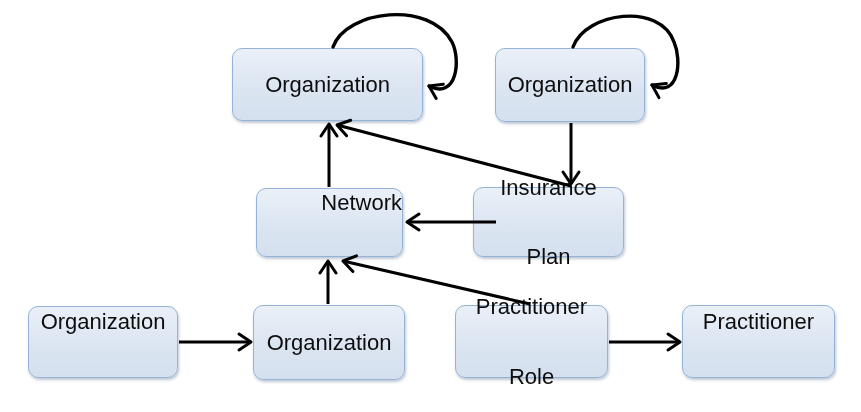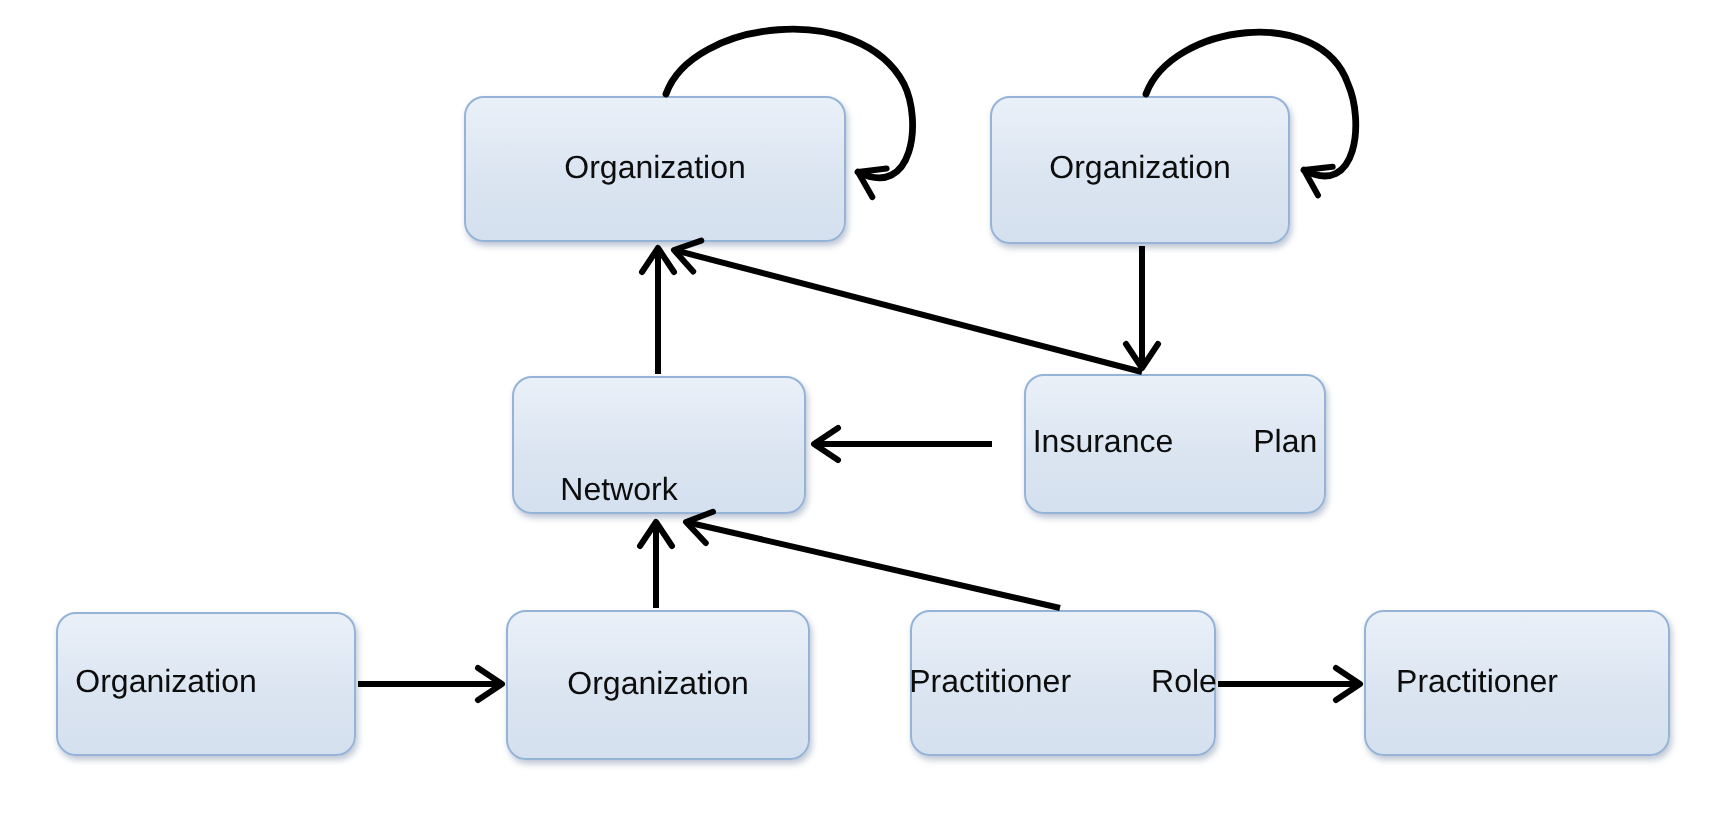--- a/index.html
+++ b/index.html
@@ -16,25 +16,26 @@
     font-family: "Liberation Sans", "DejaVu Sans", sans-serif;
   }
   .node {
     position: absolute;
     box-sizing: border-box;
     background: linear-gradient(180deg, #eaf0f8 0%, #dbe5f1 55%, #d5e0ef 100%);
     border: 1.6px solid #95b3d7;
     border-radius: 10px;
     box-shadow: 1px 2px 3px rgba(110, 130, 160, 0.45);
     display: flex;
+    flex-direction: column;
     align-items: center;
     justify-content: center;
     text-align: center;
     color: #0d0d0d;
-    font-size: 16px;
+    font-size: 22px;
     line-height: 1.32;
     gap: 40px;
   }
   .node span { display: block; white-space: nowrap; }
   #edge-layer {
     position: absolute;
     left: 0; top: 0;
     width: 861px;
     height: 412px;
     pointer-events: none;
@@ -57,21 +58,21 @@
 
   <div class="node" style="left:495px; top:48px; width:150px; height:74px;">
     <span>Organization</span>
   </div>
 
   <div class="node" style="left:256px; top:188px; width:147px; height:69px;align-items:flex-end;">
     <span>Network</span>
     <span></span>
   </div>
 
-  <div class="node" style="left:512px; top:187px; width:151px; height:70px;">
+  <div class="node" style="left:473px; top:187px; width:151px; height:70px;">
     <span>Insurance</span>
     <span>Plan</span>
   </div>
 
   <div class="node" style="left:28px; top:306px; width:150px; height:72px;">
     <span>Organization</span>
     <span></span>
   </div>
 
   <div class="node" style="left:253px; top:305px; width:152px; height:75px;">

